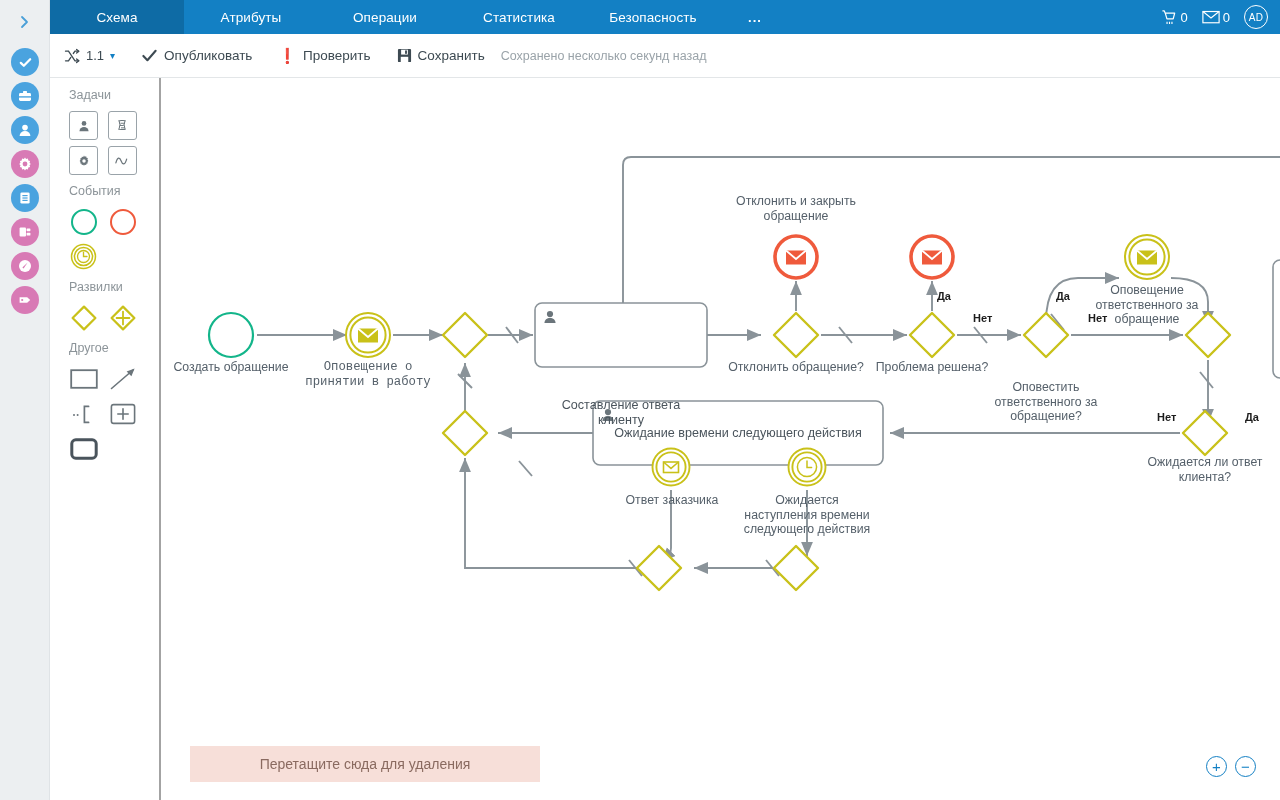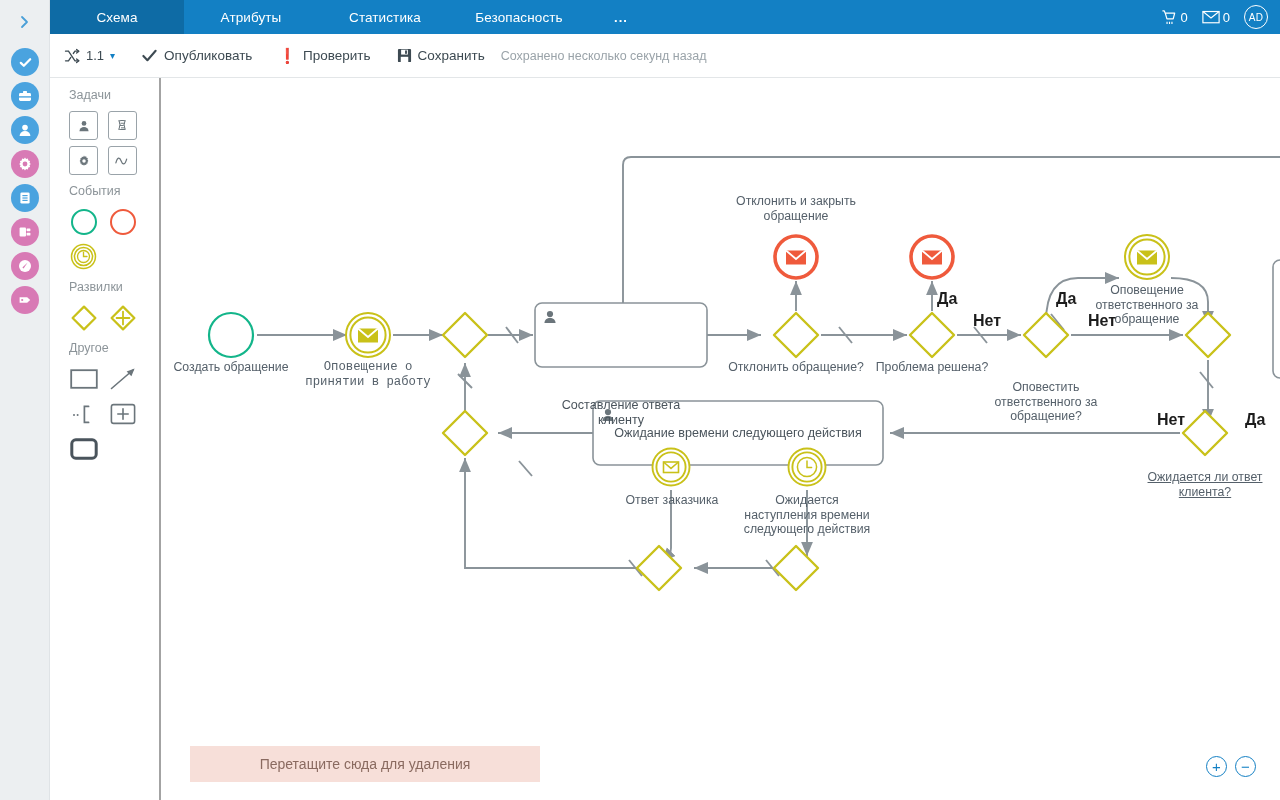--- a/index.html
+++ b/index.html
@@ -99,21 +99,21 @@
     position: absolute; left: 161px; top: 78px; width: 1119px; height: 722px;
     background: #ffffff; overflow: hidden;
   }
   .canvas svg { position: absolute; left: 0; top: 0; }
   .lbl {
     position: absolute; font-size: 12.3px; color: #55606a;
     text-align: center; line-height: 1.18; white-space: pre-line;
     pointer-events: none;
   }
   .flowlbl {
-    position: absolute; font-size: 16px; color: #1c1c1c; font-weight: 700;
+    position: absolute; font-size: 11px; color: #1c1c1c; font-weight: 700;
   }
   .tasktext {
     position: absolute; font-size: 12.6px; color: #4a545c; text-align: center;
     line-height: 1.2; white-space: pre-line;
   }
 
   
   .trash {
     position: absolute; left: 190px; top: 746px; width: 350px; height: 36px;
     background: #f7dfd9; color: #8a6a60; font-size: 14px;
@@ -190,20 +190,21 @@
             <path d="M2.6 5.2h7.6l3 2.8-3 2.8H2.6z" fill="#fff"></path>
             <circle cx="5.2" cy="8" r="1.1" fill="#d87ab5"></circle>
           </svg>
       </div>
     </div>
   </div>
 
   <div class="topnav">
     <div class="tab active">Схема</div>
     <div class="tab">Атрибуты</div>
+    <div class="tab">Операции</div>
     <div class="tab">Статистика</div>
     <div class="tab">Безопасность</div>
     <div class="tab dots">...</div>
     <div class="topnav-right">
       <div class="tn-item">
         <svg width="17" height="17" viewBox="0 0 18 18">
             <path d="M1.5 2h2l1 2.4m0 0h10l-1.6 6H6.3L4.5 4.4z" fill="none" stroke="#fff" stroke-width="1.3" stroke-linejoin="round"></path>
             <path d="M6.4 13.6v2.2M9 13.6v2.2M11.6 13.6v2.2" stroke="#fff" stroke-width="1.2"></path>
           </svg>
         <span>0</span>
@@ -502,21 +503,21 @@
     <div class="lbl" style="left:545px;top:282px; width:180px;">Отклонить обращение?</div>
     <div class="lbl" style="left:558px;top:116px; width:154px;">Отклонить и закрыть
 обращение</div>
     <div class="lbl" style="left:696px;top:282px; width:150px;">Проблема решена?</div>
     <div class="lbl" style="left:812px;top:282px; width:146px;margin-top:20px;">Оповестить
 ответственного за
 обращение?</div>
     <div class="lbl" style="left:912px;top:205px; width:148px;">Оповещение
 ответственного за
 обращение</div>
-    <div class="lbl" style="left:968px;top:392px; width:152px;text-decoration:underline;">Ожидается ли ответ
+    <div class="lbl" style="left:968px;top:377px; width:152px;">Ожидается ли ответ
 клиента?</div>
     <div class="tasktext" style="left:442px;top:348px; width:270px;">Ожидание времени следующего действия</div>
     <div class="lbl" style="left:440px;top:415px; width:142px;">Ответ заказчика</div>
     <div class="lbl" style="left:564px;top:415px; width:164px;">Ожидается
 наступления времени
 следующего действия</div>
 
     <div class="flowlbl" style="left:776px; top:212px;">Да</div>
     <div class="flowlbl" style="left:812px; top:234px;">Нет</div>
     <div class="flowlbl" style="left:895px; top:212px;">Да</div>

